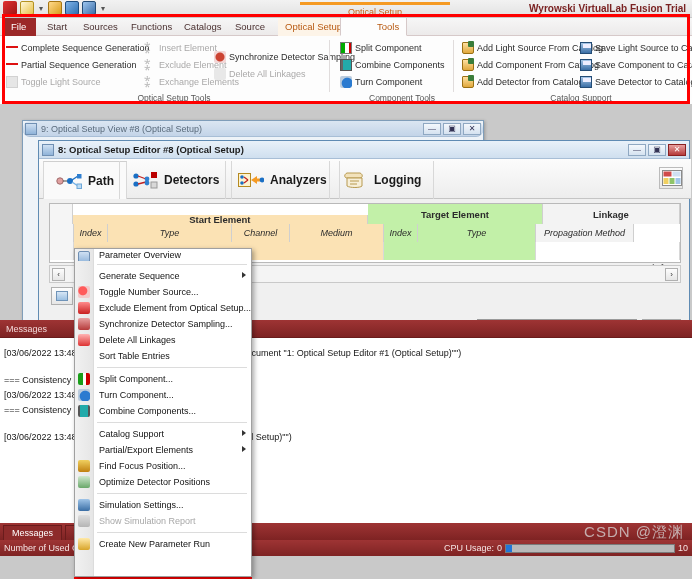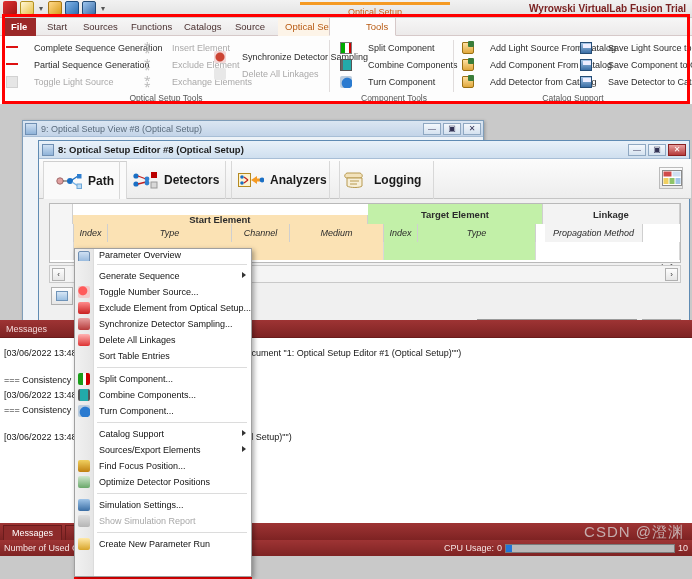--- a/index.html
+++ b/index.html
@@ -49,35 +49,35 @@
   }
   .tabbar {
     position:absolute; left:0; top:0; width:692px; height:18px;
     background: linear-gradient(#f6f6f6,#eceaea);
     border-bottom:1px solid #d6c9c9;
   }
   .tab {
     position:absolute; top:0; height:18px; line-height:18px; padding:0 7px;
     font-size:9.5px; color:#4a3030; cursor:default; white-space:nowrap;
   }
-  .tab.file { background:#9b2828; color:#fff; font-weight:bold; }
+  .tab.file { background:#9b2828; color:#fff; font-weight:normal; }
   .tab.accent { color:#b85a12; }
   .tab.active {
     background:#fdfdfd; border-left:1px solid #d6c9c9; border-right:1px solid #d6c9c9;
     border-bottom:1px solid #fdfdfd; color:#b85a12;
   }
 
   .ribbon-body { position:absolute; left:0; top:18px; width:692px; height:68px; background:#fdfdfd; }
   .rgroup { position:absolute; top:0; height:68px; }
   .rgroup .gtitle {
-    position:absolute; bottom:1px; width:100%; text-align:center; font-size:8.5px; color:#555;
+    position:absolute; bottom:1px; width:100%; text-align:center; font-size:8.5px; color:#555;margin-left:8px;
   }
   .rgroup .sep { position:absolute; right:0; top:4px; bottom:12px; width:1px; background:#e0dcdc; }
   .ritem {
-    display:flex; align-items:center; gap:16px; height:17px; font-size:9px; color:#2b2b2b;
+    display:flex; align-items:center; gap:3px; height:17px; font-size:9px; color:#2b2b2b;
     white-space:nowrap; padding-left:2px;
   }
   .ritem.dim { color:#aaa9a9; }
   .ricon { width:12px; height:12px; flex:0 0 12px; position:relative; }
 
   
   .ic-arrows { background:
       linear-gradient(#d11,#d11) 0 4px/12px 2px no-repeat; }
   .ic-tee::before { content:"⁑"; position:absolute; left:0; top:-4px; color:#d11; font-size:12px; }
   .ic-tee.dim::before { color:#bbb; }
@@ -111,21 +111,21 @@
   }
 
   
   .win-view {
     position:absolute; left:22px; top:16px; width:462px; height:214px;
     background:#eef3f8; border:1px solid #7f9db9;
     box-shadow:1px 1px 3px rgba(0,0,0,.25);
   }
   .win-view .tbar {
     height:16px; background:linear-gradient(#dbe6f2,#c3d4e8);
-    border-bottom:1px solid #a8bed6; display:flex; align-items:center; padding:0 2px;
+    border-bottom:1px solid #a8bed6; display:flex; align-items:center; padding:0 2px;border-radius:7px;
   }
   .win-title { font-size:9px; color:#5a6b7c; margin-left:4px; white-space:nowrap; }
   .wbtns { margin-left:auto; display:flex; gap:2px; }
   .wbtn {
     width:18px; height:12px; border:1px solid #8fa8c2; background:linear-gradient(#f4f8fc,#d5e2f0);
     font-size:8px; line-height:10px; text-align:center; color:#335;
   }
   .wbtn.close { background:linear-gradient(#e8a0a0,#b53a3a); border-color:#8a2020; color:#fff; }
   .wicon16 {
     width:12px; height:12px; background:linear-gradient(#cfe0f2,#8fb3d9);
@@ -336,21 +336,21 @@
   <div class="ribbon-wrap">
 
     <div class="tabbar">
       <div class="tab file" style="left:4px;width:32px;">File</div>
       <div class="tab" style="left:40px;">Start</div>
       <div class="tab" style="left:76px;">Sources</div>
       <div class="tab" style="left:124px;">Functions</div>
       <div class="tab" style="left:177px;">Catalogs</div>
       <div class="tab" style="left:228px;">Source</div>
       <div class="tab accent" style="left:278px;background:#fdf4e8;">Optical Setup</div>
-      <div class="tab active" style="left:329px;padding-left:36px;">Tools</div>
+      <div class="tab active" style="left:340px;padding-left:36px;">Tools</div>
     </div>
 
     <div class="ribbon-body">
 
       <div class="rgroup" style="left:2px;width:328px;">
         <div style="position:absolute;left:2px;top:3px;">
           <div class="ritem">
             <span class="ricon ic-arrows"></span>
             <span>Complete Sequence Generation</span>
           </div>
@@ -570,21 +570,21 @@
           <div class="th-cell bg-link" style="width:144px;">Linkage</div>
         </div>
         <div class="th-sub">
           <div class="th-blank"></div>
           <div class="th-cell bg-start" style="width:34px;">Index</div>
           <div class="th-cell bg-start" style="width:124px;">Type</div>
           <div class="th-cell bg-start" style="width:58px;">Channel</div>
           <div class="th-cell bg-start" style="width:94px;">Medium</div>
           <div class="th-cell bg-target" style="width:34px;">Index</div>
           <div class="th-cell bg-target" style="width:118px;">Type</div>
-          <div class="th-cell bg-link" style="width:98px;margin-left:9px;">Propagation Method</div>
+          <div class="th-cell bg-link" style="width:98px;">Propagation Method</div>
           <div class="th-cell bg-link" style="width:34px;margin-top:44px;">On/Of</div>
         </div>
         <div class="tr-body">
           <div class="td" style="width:24px;background:#f5f5f5;"></div>
           <div class="td bg-start" style="width:310px;"></div>
           <div class="td bg-target" style="width:152px;"></div>
           <div class="td" style="width:144px;background:#fff;"></div>
         </div>
       </div>
 
@@ -684,35 +684,35 @@
     <div class="ctx-item">
       <span>Sort Table Entries</span>
     </div>
     <div class="ctx-sep"></div>
 
     <div class="ctx-item">
       <span class="cicon ci-split"></span>
       <span>Split Component...</span>
     </div>
     <div class="ctx-item">
+      <span class="cicon ci-turn"></span>
+      <span>Turn Component...</span>
+    </div>
+    <div class="ctx-item">
       <span class="cicon ci-comb"></span>
       <span>Combine Components...</span>
     </div>
-    <div class="ctx-item">
-      <span class="cicon ci-turn"></span>
-      <span>Turn Component...</span>
-    </div>
     <div class="ctx-sep"></div>
 
     <div class="ctx-item">
       <span>Catalog Support</span>
       <span class="arrow"></span>
     </div>
     <div class="ctx-item">
-      <span>Sources/Export Elements</span>
+      <span>Partial/Export Elements</span>
       <span class="arrow"></span>
     </div>
     <div class="ctx-item">
       <span class="cicon ci-focus"></span>
       <span>Find Focus Position...</span>
     </div>
     <div class="ctx-item">
       <span class="cicon ci-opt"></span>
       <span>Optimize Detector Positions</span>
     </div>

